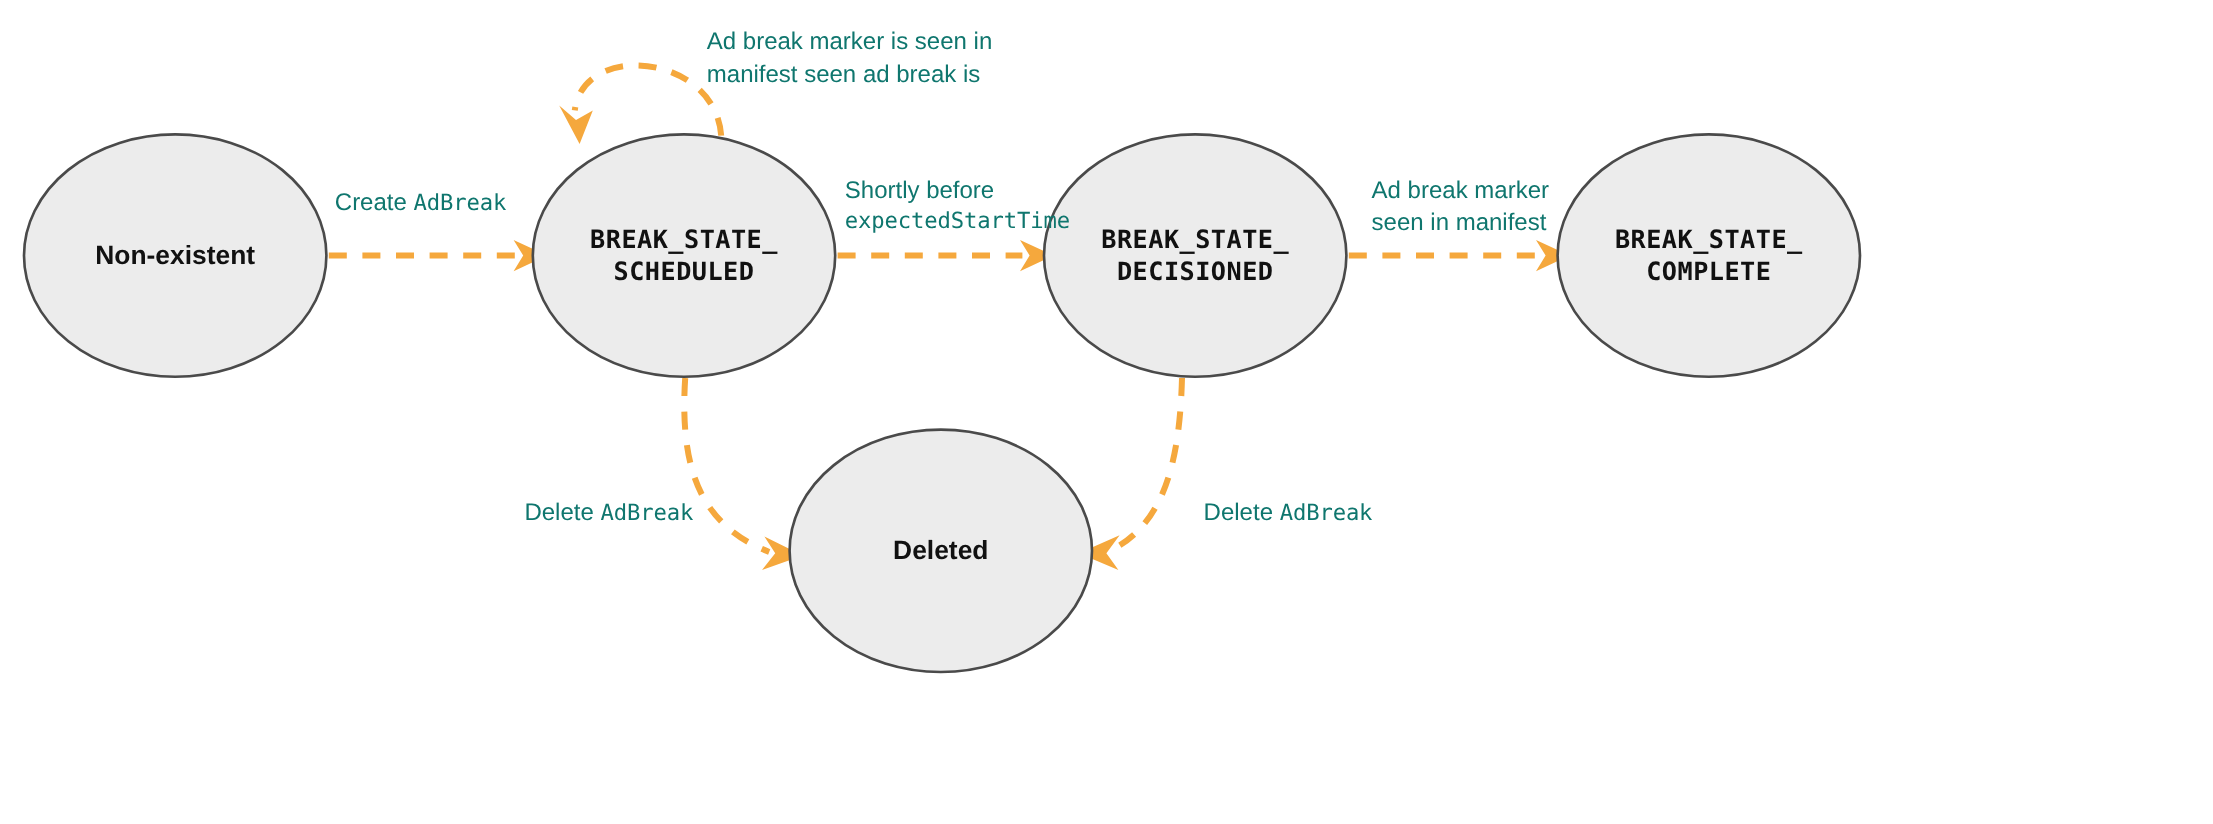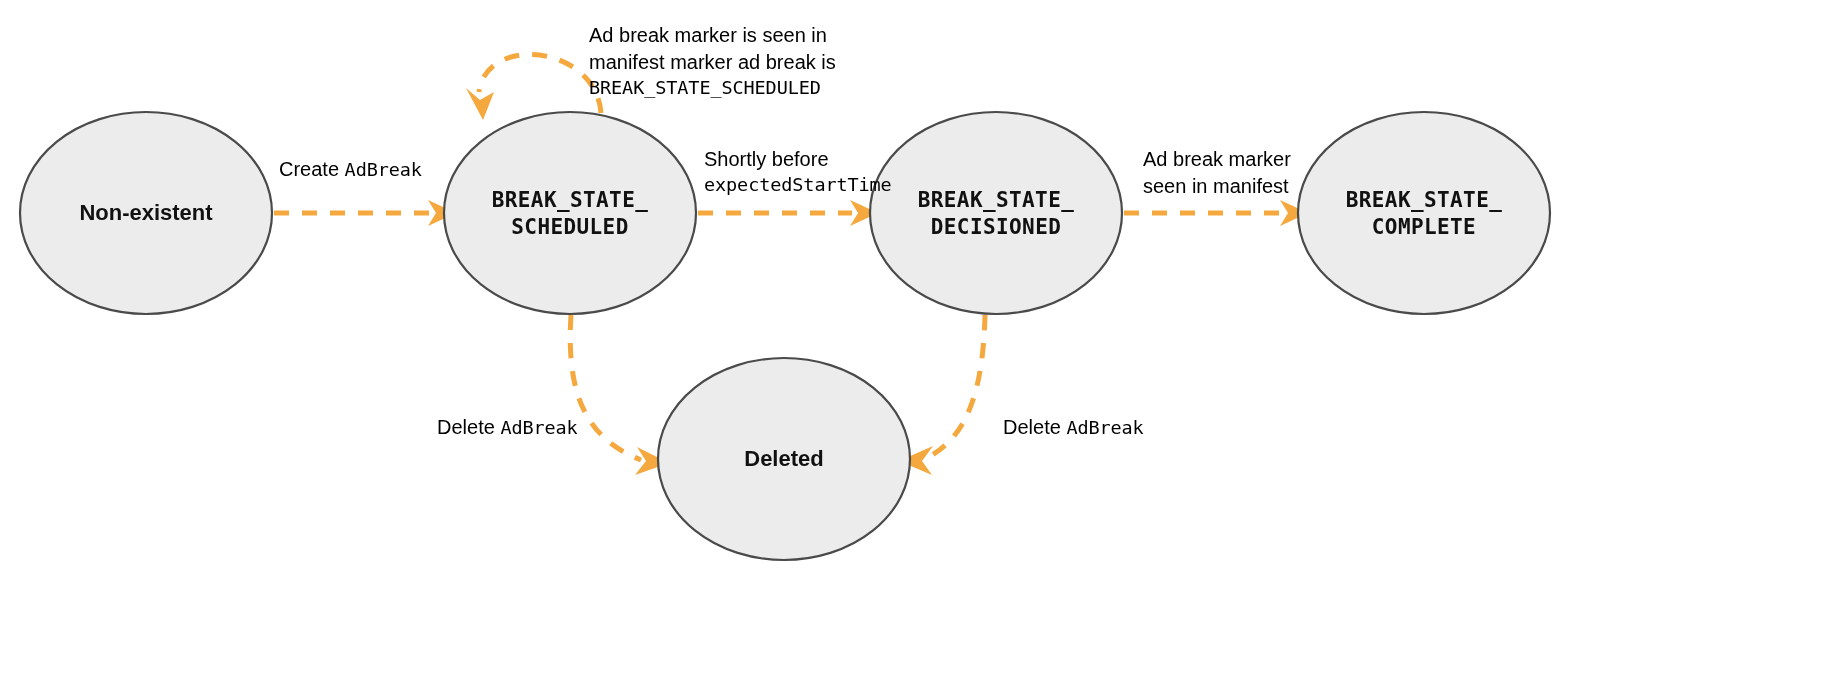--- a/index.html
+++ b/index.html
@@ -54,21 +54,21 @@
     stroke-linecap: butt;
   }
   .edge-head {
     fill: #f5a83d;
     stroke: none;
   }
   .label-box {
     position: absolute;
     line-height: 1.34;
     white-space: nowrap;
-    color: #000000;
+    color: #0f766e;
     font-size: 20px;
     font-family: "Liberation Sans", sans-serif;
   }
   .label-box .code {
     font-family: "DejaVu Sans Mono", "Liberation Mono", monospace;
     font-size: 18.5px;
     letter-spacing: -0.1px;
   }
   .lbl-left { text-align: left; }
 </style>
@@ -138,22 +138,21 @@
     </g>
 
   </svg>
 
   <div class="label-box lbl-left" style="left:279px; top:156px;">
     <span>Create </span><span class="code">AdBreak</span>
   </div>
 
   <div class="label-box lbl-left" style="left:589px; top:22px;">
     <div>Ad break marker is seen in</div>
-    <div>manifest marker ad break is</div>
-    <div class="code">BREAK_STATE_SCHEDULED</div>
+    <div>manifest seen ad break is</div>
   </div>
 
   <div class="label-box lbl-left" style="left:704px; top:146px;">
     <div>Shortly before</div>
     <div class="code">expectedStartTime</div>
   </div>
 
   <div class="label-box lbl-left" style="left:1143px; top:146px;">
     <div>Ad break marker</div>
     <div>seen in manifest</div>

